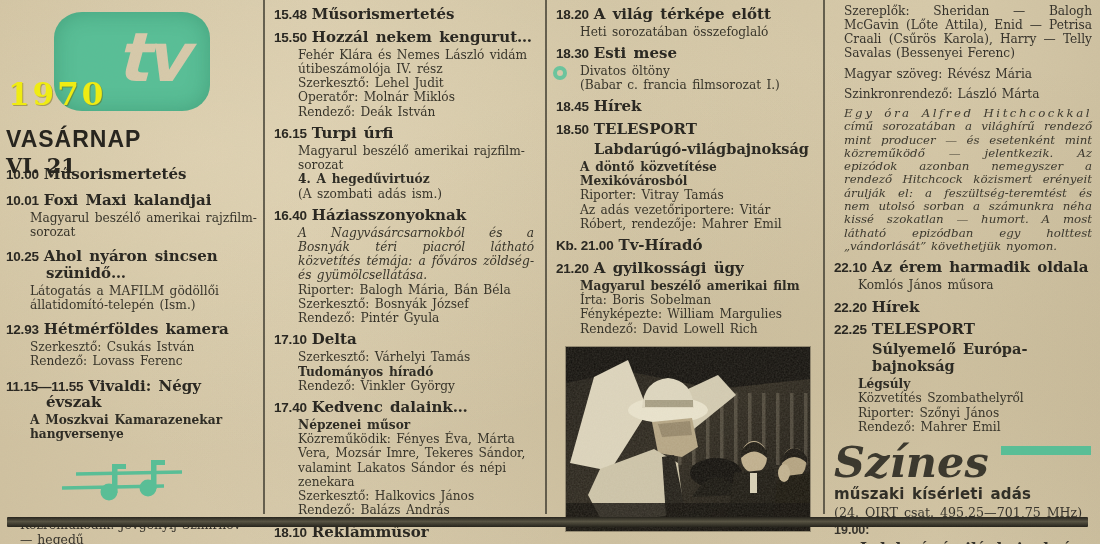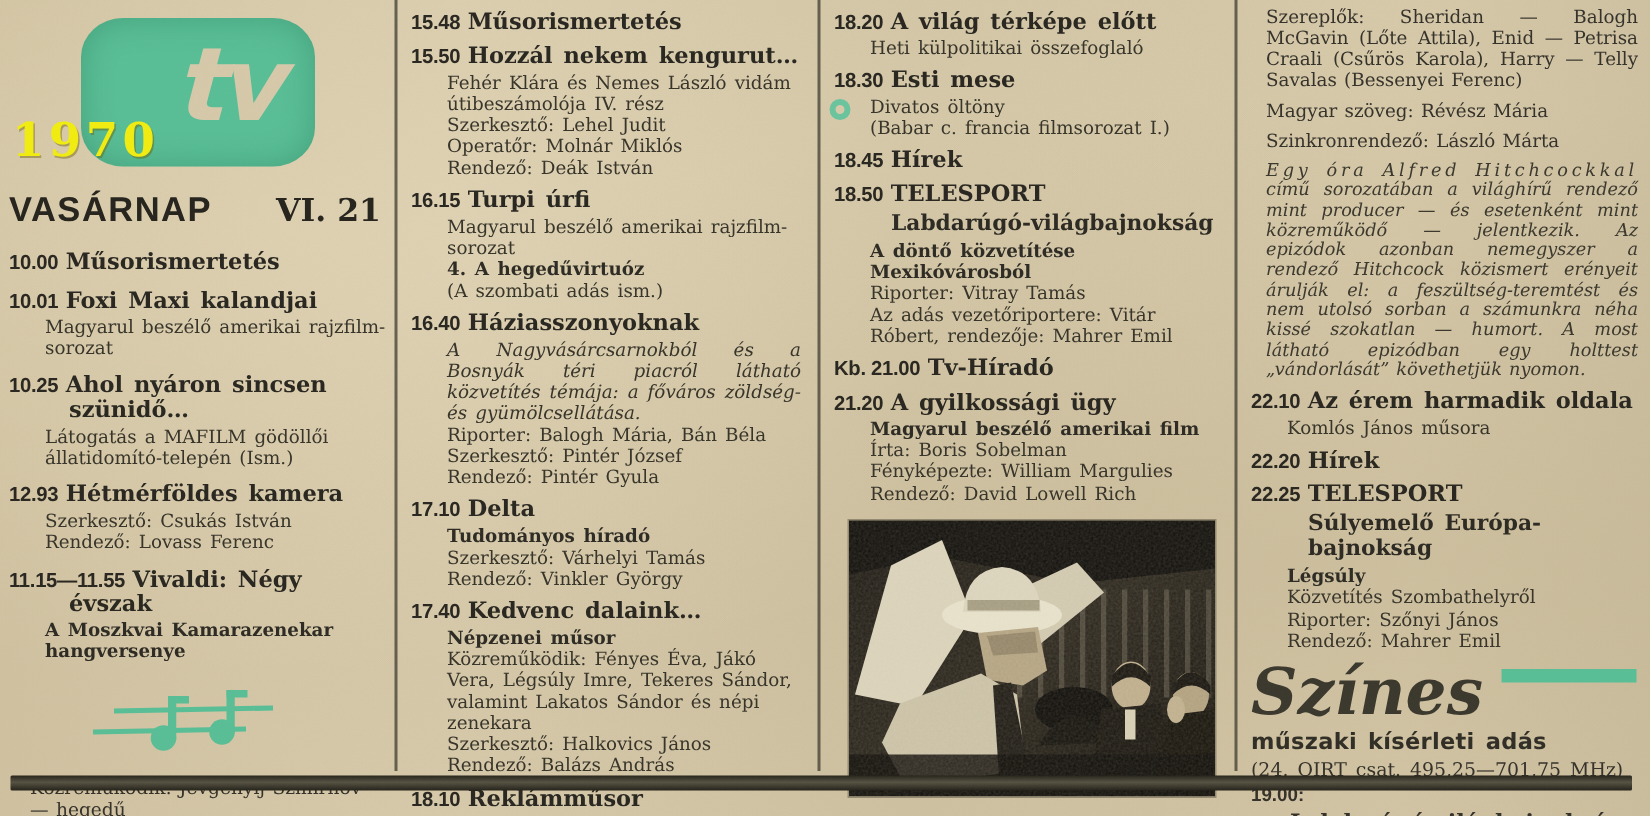--- a/index.html
+++ b/index.html
@@ -28,21 +28,21 @@
   
   .masthead { position:relative; height:152px; margin-bottom:8px; }
   .tv-logo { position:absolute; left:48px; top:6px; width:156px; height:99px;
     background:#58bf97; border-radius:28px/26px;
     box-shadow:inset 0 0 22px rgba(15,90,60,.28);
     display:flex; align-items:center; justify-content:flex-end; padding-right:20px; }
   .tv-text { font-family:"DejaVu Sans","Liberation Sans",sans-serif; font-weight:bold; font-style:italic;
     font-size:68px; line-height:1; color:#d7caab; transform:skewX(-4deg); letter-spacing:-4px; padding-bottom:8px; }
   .year { position:absolute; left:2px; top:70px; font-weight:bold; font-size:31px; letter-spacing:3px;
     color:#f2ee10; text-shadow:1px 1px 0 rgba(110,95,0,.45); }
-  .day-row { position:absolute; left:0; right:4px; top:120px; display:flex; justify-content:space-between; align-items:baseline; }
+  .day-row { position:absolute; left:0; right:4px; top:120px; display:flex; justify-content:space-between; align-items:baseline;flex-direction:column; }
   .day  { font-family:"Liberation Sans",sans-serif; font-weight:bold; font-size:23px; letter-spacing:1px; color:#25231d; }
   .date { font-weight:bold; font-size:21px; color:#25231d; }
 
   
   .entry { margin-bottom:6px; }
   .col1 .entry { margin-bottom:9px; }
   .title-line { font-weight:bold; font-size:15px; line-height:1.12; color:#282620;
     padding-left:40px; text-indent:-40px; word-spacing:2px; }
   .time { font-family:"Liberation Sans",sans-serif; font-size:13.5px; letter-spacing:-.2px; padding-right:5px; word-spacing:normal; }
   .lines { padding-left:24px; margin-top:2px; }
@@ -157,49 +157,49 @@
           <div class="l"><span>Magyarul beszélő amerikai rajzfilm-sorozat</span></div>
           <div class="l bold"><span>4. A hegedűvirtuóz</span></div>
           <div class="l"><span>(A szombati adás ism.)</span></div>
         </div>
       </div>
       <div class="entry">
         <div class="title-line"><span class="time">16.40</span><span class="title">Háziasszonyoknak</span></div>
         <div class="lines">
           <div class="l italic"><span>A Nagyvásárcsarnokból és a Bosnyák téri piacról látható közvetítés témája: a főváros zöldség- és gyümölcsellátása.</span></div>
           <div class="l"><span>Riporter: Balogh Mária, Bán Béla</span></div>
-          <div class="l"><span>Szerkesztő: Pintér József</span></div>
+          <div class="l"><span>Szerkesztő: Bosnyák József</span></div>
           <div class="l"><span>Rendező: Pintér Gyula</span></div>
         </div>
       </div>
       <div class="entry">
         <div class="title-line"><span class="time">17.10</span><span class="title">Delta</span></div>
         <div class="lines">
+          <div class="l"><span>Szerkesztő: Várhelyi Tamás</span></div>
           <div class="l bold"><span>Tudományos híradó</span></div>
-          <div class="l"><span>Szerkesztő: Várhelyi Tamás</span></div>
           <div class="l"><span>Rendező: Vinkler György</span></div>
         </div>
       </div>
       <div class="entry">
         <div class="title-line"><span class="time">17.40</span><span class="title">Kedvenc dalaink…</span></div>
         <div class="lines">
           <div class="l bold"><span>Népzenei műsor</span></div>
-          <div class="l"><span>Közreműködik: Fényes Éva, Jákó Vera, Légsúly Imre, Tekeres Sándor, valamint Lakatos Sándor és népi zenekara</span></div>
+          <div class="l"><span>Közreműködik: Fényes Éva, Márta Vera, Mozsár Imre, Tekeres Sándor, valamint Lakatos Sándor és népi zenekara</span></div>
           <div class="l"><span>Szerkesztő: Halkovics János</span></div>
           <div class="l"><span>Rendező: Balázs András</span></div>
         </div>
       </div>
       <div class="entry">
         <div class="title-line"><span class="time">18.10</span><span class="title">Reklámműsor</span></div>
       </div>
     </div>
   <div class="col col3"><div class="entry">
         <div class="title-line"><span class="time">18.20</span><span class="title">A világ térképe előtt</span></div>
         <div class="lines">
-          <div class="l"><span>Heti külpolitikai összefoglaló</span></div>
+          <div class="l"><span>Heti sorozatában összefoglaló</span></div>
         </div>
       </div><div class="entry">
         <div class="title-line"><span class="time">18.30</span><span class="title">Esti mese</span></div>
         <div class="lines">
           <div class="l ringed"><span class="ring"></span><span>Divatos öltöny</span></div>
           <div class="l"><span>(Babar c. francia filmsorozat I.)</span></div>
         </div>
       </div><div class="entry">
         <div class="title-line"><span class="time">18.45</span><span class="title">Hírek</span></div>
       </div><div class="entry">

